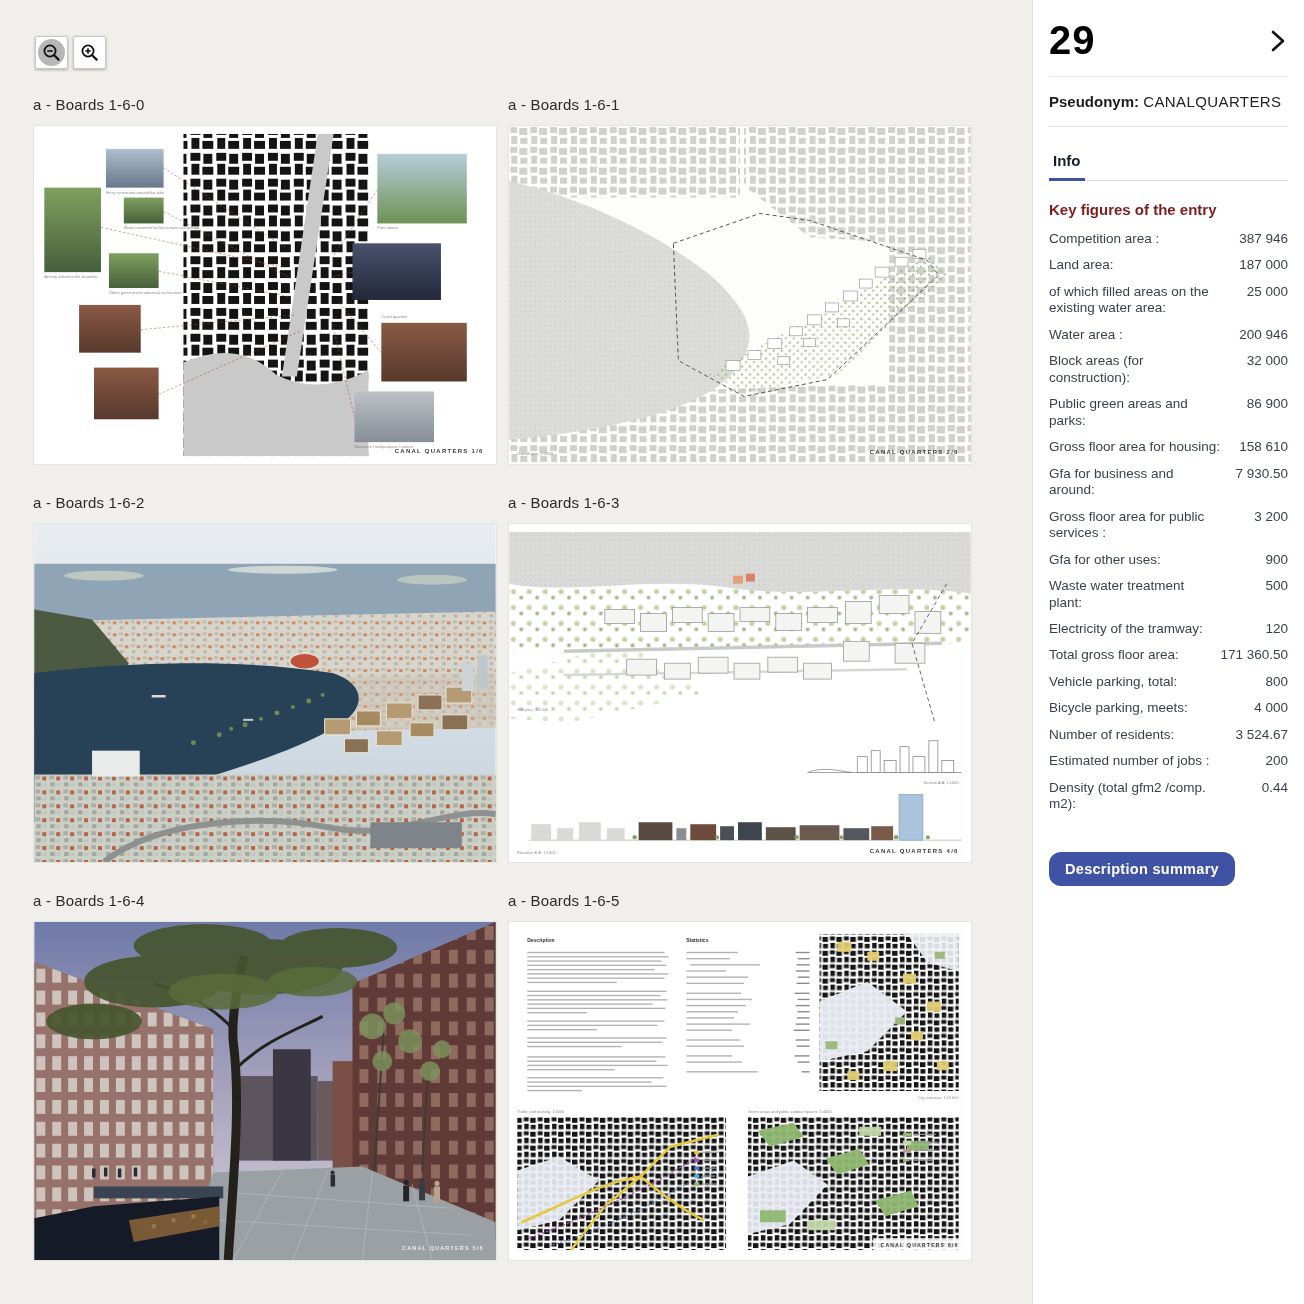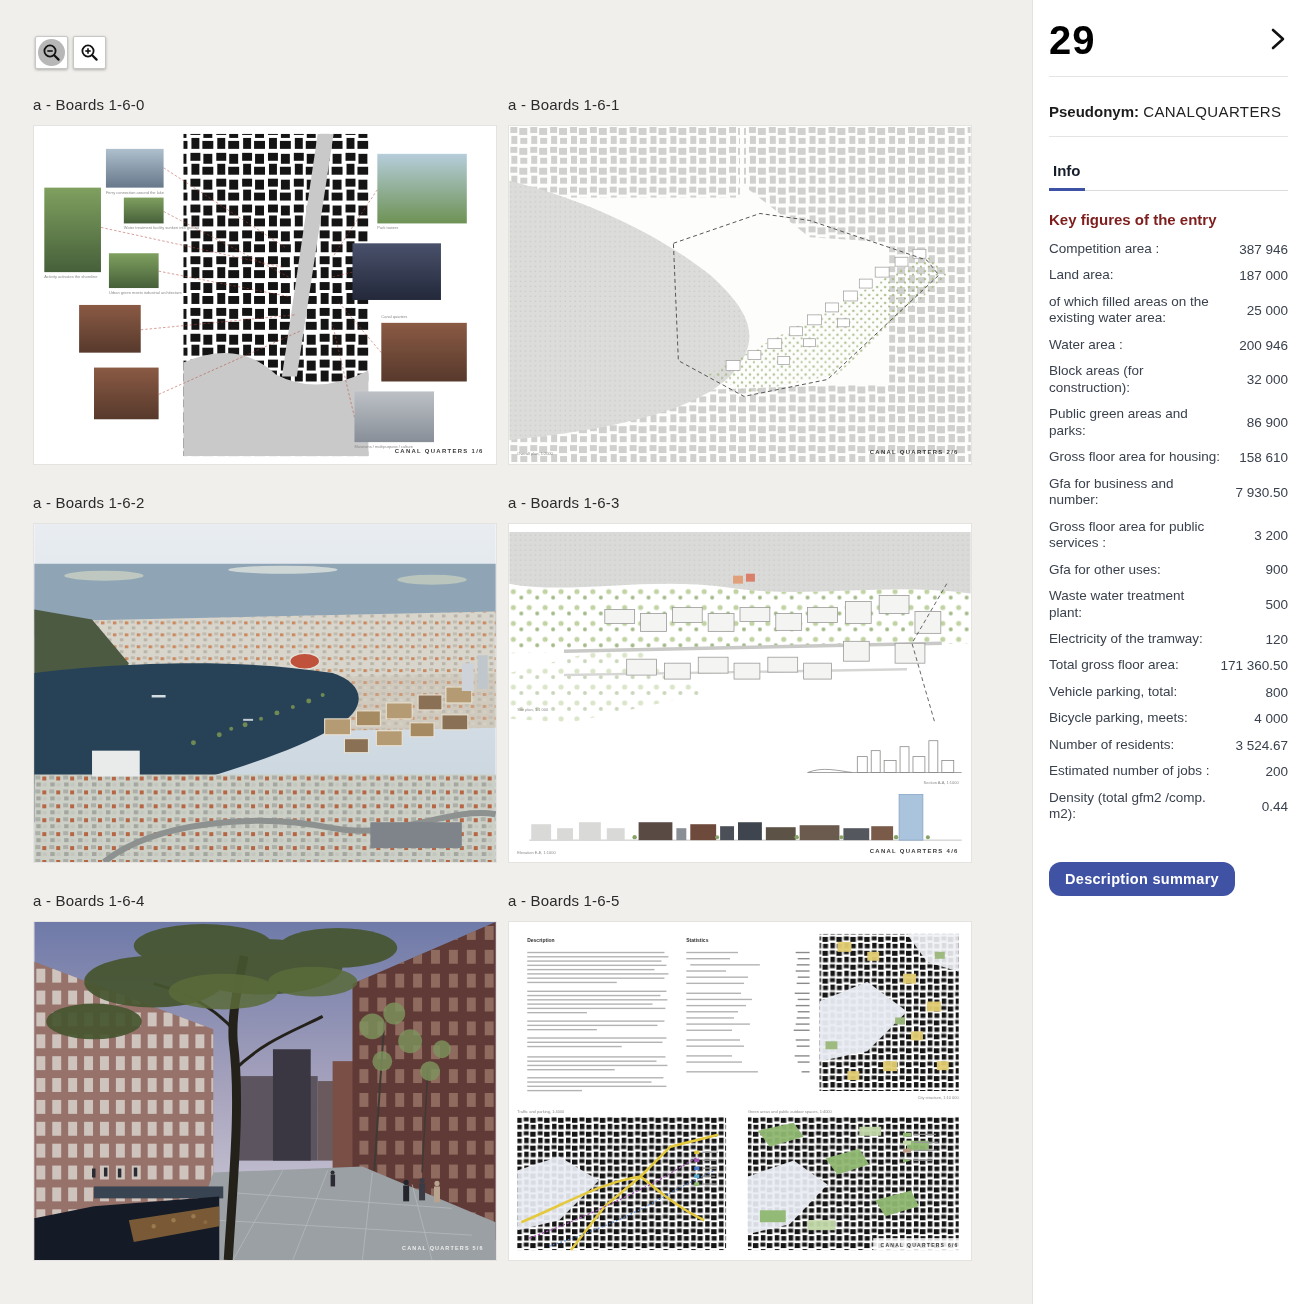--- a/index.html
+++ b/index.html
@@ -6,32 +6,32 @@
   body{width:1304px;height:1304px;background:#f0efec;font-family:"Liberation Sans",sans-serif;position:relative;overflow:hidden}
   .main{position:absolute;left:0;top:0;width:1032px;height:1304px}
   .zoombar{position:absolute;left:35px;top:36px;display:flex;gap:5px}
   .zbtn{width:33px;height:33px;background:#fff;border:1px solid #c7c7c5;border-radius:2px;box-shadow:0 1px 3px rgba(0,0,0,.28);display:flex;align-items:center;justify-content:center;padding:0;cursor:pointer}
   .zbtn .circ{width:27px;height:27px;border-radius:50%;background:#b7b7b7;display:flex;align-items:center;justify-content:center}
   .boards{position:absolute;left:33px;top:96px;display:grid;grid-template-columns:464px 464px;column-gap:11px;row-gap:29px}
   .btitle{font-size:15px;color:#2b2b2b;height:22px;margin-bottom:7px;letter-spacing:.2px}
   .bcard{width:464px;height:340px;background:#fff;border:1px solid #e4e3e0;box-sizing:border-box;cursor:pointer}
   .bcard svg{display:block;width:462px;height:338px}
   .sidebar{position:absolute;left:1032px;top:0;width:272px;height:1304px;background:#fff;border-left:1px solid #e2e2e0;box-sizing:border-box;padding:20px 16px 0 16px}
-  .entrytop{display:flex;justify-content:space-between;align-items:center}
+  .entrytop{display:flex;justify-content:space-between;align-items:flex-end}
   .entrynum{font-size:40px;font-weight:800;color:#000;line-height:1;letter-spacing:1px}
   .chevbtn{background:none;border:none;padding:4px 2px;cursor:pointer}
   .sdiv{border:none;border-top:1px solid #e4e4e2;margin:16px 0 0 0}
-  .pseudo{margin-top:26px;font-size:15px;color:#1c1c1c}
+  .pseudo{margin-top:16px;font-size:15px;color:#1c1c1c}
   .pseudo b{font-weight:800}
   .pseudo span.val{letter-spacing:.4px;color:#222}
   .tabbar{margin-top:20px;border-bottom:1px solid #dcdcda}
   .tab{display:inline-block;padding:4px 4px 9px 4px;font-size:15px;font-weight:800;color:#161d2b;border-bottom:3px solid #3d51a5;position:relative;top:1px;cursor:pointer}
   .kf-title{font-size:15px;font-weight:800;color:#7f1d1d;margin:20px 0 8px 0}
   .kf{font-size:13.5px;color:#3a414d}
-  .kf-row{display:flex;justify-content:space-between;align-items:center;padding:5px 0}
+  .kf-row{display:flex;justify-content:space-between;align-items:flex-start;padding:5px 0}
   .kf-label{max-width:172px;line-height:1.22}
   .kf-value{white-space:nowrap;padding-left:6px}
   .desc-btn{margin-top:34px;background:#4052a4;color:#fff;border:none;border-radius:12px;font-family:"Liberation Sans",sans-serif;font-size:14.5px;font-weight:800;letter-spacing:.3px;padding:9px 16px;cursor:pointer}
   .t6{font-size:6px;fill:#3a3a3a;letter-spacing:1.3px;font-weight:bold}
   .t6w{font-size:5.5px;fill:#ececec;letter-spacing:1.2px;font-weight:bold}
   .t4b{font-size:5px;font-weight:bold;fill:#2e2e2e}
   .cap{font-size:4px;fill:#8a8a8a}
 </style>
 </head>
 <body>
@@ -681,21 +681,21 @@
       </div>
     <div class="kf-row">
         <span class="kf-label">Public green areas and parks:</span>
         <span class="kf-value">86 900</span>
       </div>
     <div class="kf-row">
         <span class="kf-label">Gross floor area for housing:</span>
         <span class="kf-value">158 610</span>
       </div>
     <div class="kf-row">
-        <span class="kf-label">Gfa for business and number:</span>
+        <span class="kf-label">Gfa for business and around:</span>
         <span class="kf-value">7 930.50</span>
       </div>
     <div class="kf-row">
         <span class="kf-label">Gross floor area for public services :</span>
         <span class="kf-value">3 200</span>
       </div>
     <div class="kf-row">
         <span class="kf-label">Gfa for other uses:</span>
         <span class="kf-value">900</span>
       </div>

